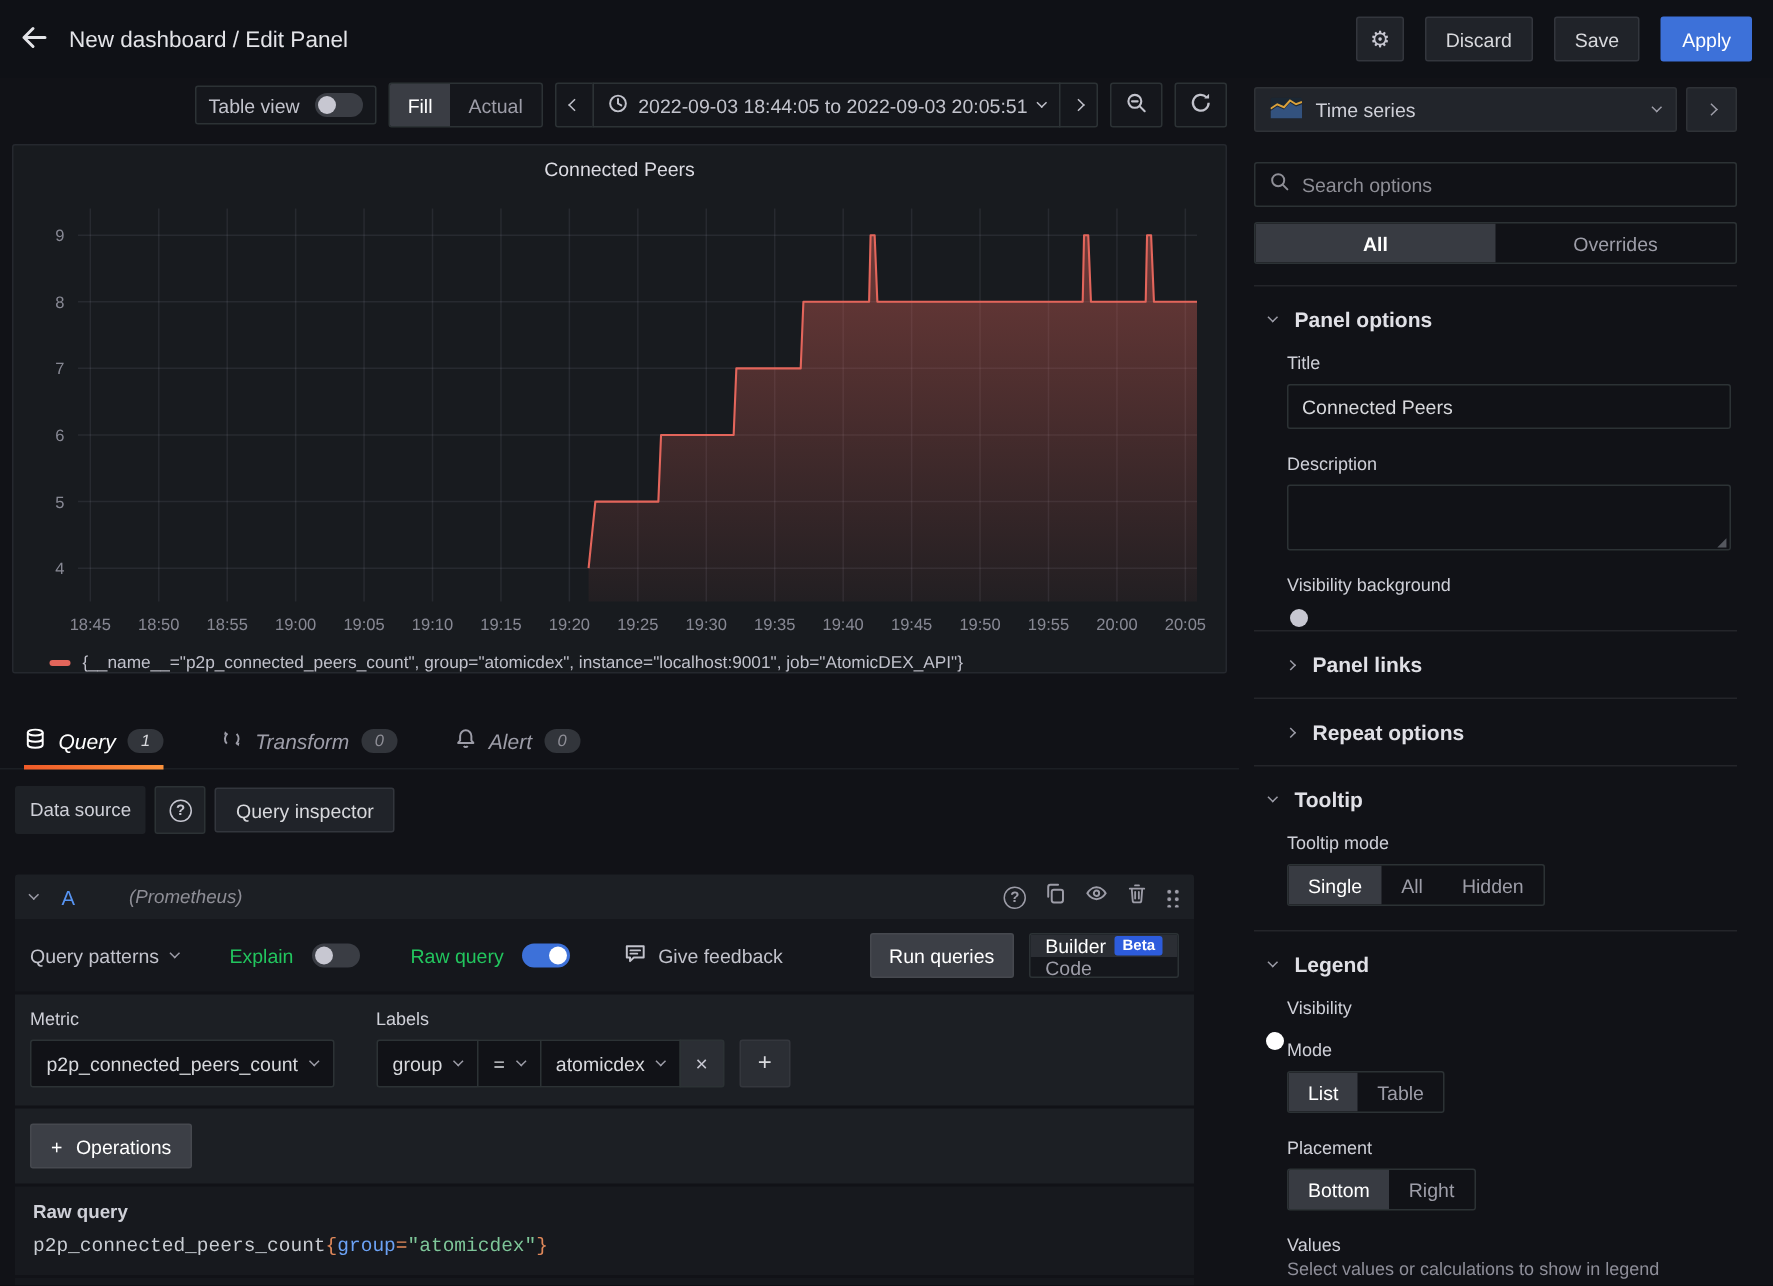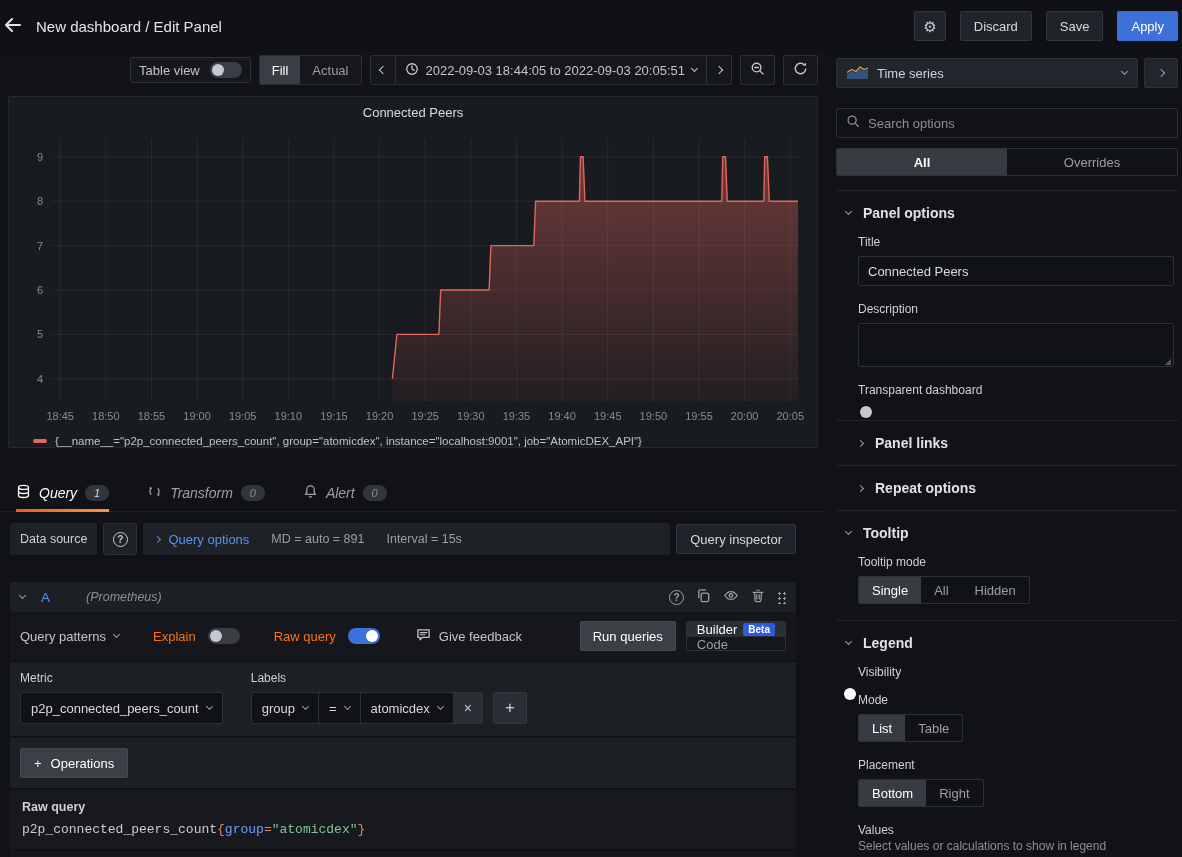--- a/index.html
+++ b/index.html
@@ -1,21 +1,21 @@
 <!DOCTYPE html>
 <html><head>
 <meta charset="utf-8">
 <style>
   * { margin:0; padding:0; box-sizing:border-box; }
   html,body { background:#0c0d10; }
   body { font-family:"Liberation Sans", sans-serif; color:#d8d9dd; }
   .app { position:relative; width:1182px; height:857px; background:#111217; overflow:hidden; display:flex; flex-direction:column; }
 
   
-  .topbar { flex:0 0 52px; display:flex; align-items:center; gap:14px; padding:0 4px; background:#0f1116; }
+  .topbar { flex:0 0 52px; display:flex; align-items:center; gap:14px; padding:0 14px; background:#0f1116; }
   .iconbtn { display:flex; align-items:center; justify-content:center; background:none; border:none; color:#d8d9dd; cursor:pointer; }
   .topbar .title { font-size:15px; font-weight:500; color:#e3e4e8; }
   .topbar .spacer { flex:1; }
   .btn { height:30px; display:inline-flex; align-items:center; padding:0 13px; font-size:13px; border-radius:2px; border:1px solid #33363d; background:#202329; color:#d8d9dd; cursor:pointer; font-family:inherit; }
   .btn.square { padding:0 8px; }
   .btn.primary { background:#3d71d9; border-color:#3d71d9; color:#fff; }
   .glyph-gear { font-size:15px; line-height:1; color:#c7c7d1; }
 
   .workspace { flex:1; display:flex; min-height:0; }
   .main { flex:0 0 826px; width:826px; display:flex; flex-direction:column; min-height:0; }
@@ -71,21 +71,21 @@
 
   .qcard { margin-top:26px; }
   .qcard-header { height:30px; display:flex; align-items:center; gap:12px; padding:0 10px; background:#1c1f24; border-radius:2px 2px 0 0; }
   .refid { color:#5794f2; font-size:13.5px; font-weight:500; margin-left:4px; }
   .ds-hint { color:#8e8e96; font-size:12.5px; font-style:italic; margin-left:24px; }
   .qcard-header .spacer { flex:1; }
   .hicon { color:#9d9da8; display:flex; align-items:center; cursor:pointer; }
   .grip { width:9px; height:13px; background-image:radial-gradient(circle,#9d9da8 1.2px,transparent 1.4px); background-size:5px 5px; cursor:grab; }
 
   .q-toolbar { display:flex; align-items:center; gap:10px; padding:9px 10px; background:#15171c; }
-  .q-toolbar .lbl { font-size:13px; color:#f97316; }
+  .q-toolbar .lbl { font-size:13px; color:#22c55e; }
   .linkish { display:inline-flex; align-items:center; gap:8px; font-size:13px; color:#c2c3cc; cursor:pointer; }
   .run-btn { height:30px; padding:0 12px; background:#3c3f46; border:1px solid #46494f; border-radius:2px; color:#fff; font-size:13px; cursor:pointer; font-family:inherit; }
   .bc-group { display:inline-flex; height:30px; border:1px solid #2c3235; border-radius:2px; overflow:hidden;flex-direction:column; }
   .bc-opt { display:flex; align-items:center; gap:6px; padding:0 10px; font-size:13px; color:#9d9da8; cursor:pointer; }
   .bc-opt.active { background:#2b2e34; color:#fff; }
   .beta-badge { background:#2d5cdc; color:#fff; font-size:10px; font-weight:600; padding:1px 5px; border-radius:2px; }
 
   .builder-block { margin-top:2px; background:#1c1f24; padding:9px 10px 12px; display:flex; gap:28px; }
   .field-label { font-size:12px; color:#cfd0d8; font-weight:500; margin-bottom:7px; }
   .label-chain { display:inline-flex; }
@@ -100,21 +100,21 @@
   .raw-block { margin-top:2px; background:#17191e; padding:10px 12px 12px; }
   .raw-label { font-size:12.5px; font-weight:700; color:#cfd0d8; margin-bottom:8px; }
   .raw-code { font-family:"Liberation Mono", monospace; font-size:13px; color:#c9cdd3; }
   .tok-brace, .tok-eq { color:#e0885a; }
   .tok-key { color:#6ca2f5; }
   .tok-str { color:#7ec699; }
 
   .opt-footer { margin-top:2px; height:30px; display:flex; align-items:center; gap:24px; padding:0 12px; background:#15171c; font-size:12.5px; color:#9d9da8; }
 
   
-  .sidebar { flex:1; min-width:0; padding:4px 4px 0 10px; display:flex; flex-direction:column; overflow:hidden; }
+  .sidebar { flex:1; min-width:0; padding:4px 24px 0 10px; display:flex; flex-direction:column; overflow:hidden; }
   .viz-picker-row { display:flex; gap:6px; margin-top:2px; }
   .viz-picker { flex:1; display:flex; align-items:center; gap:9px; height:30px; padding:0 10px; background:#22252b; border:1px solid #2f3237; border-radius:2px; font-size:13px; font-weight:500; color:#cfd0d8; cursor:pointer; }
   .viz-picker .spacer { flex:1; }
   .expand-btn { width:34px; height:30px; display:flex; align-items:center; justify-content:center; background:#22252b; border:1px solid #2f3237; border-radius:2px; color:#9d9da8; cursor:pointer; }
   .search-box { margin-top:20px; display:flex; align-items:center; gap:8px; height:30px; padding:0 9px; background:#111217; border:1px solid #2c3235; border-radius:2px; color:#8e8e96; }
   .search-box input { flex:1; background:none; border:none; outline:none; color:#d8d9dd; font-size:13px; font-family:inherit; }
   .search-box input::placeholder { color:#8e8e96; }
   .ao-tabs { margin-top:10px; display:flex; height:28px; border:1px solid #2c3235; border-radius:2px; overflow:hidden; }
   .ao-tab { flex:1; display:flex; align-items:center; justify-content:center; font-size:13px; color:#9d9da8; cursor:pointer; }
   .ao-tab.active { background:#383b42; color:#fff; font-weight:600; }
@@ -302,28 +302,20 @@
         </div>
       </nav>
 
       <div class="query-area">
 
         <div class="ds-row">
           <span class="chip-label">Data source</span>
           <button class="help-sq">
               <span class="circle-q">?</span>
             </button>
-          <div class="qo-strip">
-            <span class="qo-link">
-              <span class="chv right sm"></span>
-              <span>Query options</span>
-            </span>
-            <span class="qo-meta">MD = auto = 891</span>
-            <span class="qo-meta">Interval = 15s</span>
-          </div>
           <button class="btn">Query inspector</button>
         </div>
 
         <div class="qcard">
           <div class="qcard-header">
             <span class="chv down sm muted"></span>
             <span class="refid">A</span>
             <span class="ds-hint">(Prometheus)</span>
             <span class="spacer"></span>
             <span class="hicon">
@@ -490,21 +482,21 @@
           <span class="chv down sm"></span>
           <span>Panel options</span>
         </div>
         <div class="sec-body">
           <div class="sb-label" style="margin-top:0">Title</div>
           <input class="sb-input" type="text" value="Connected Peers" style="">
           <div class="sb-label" style="margin-top:16px">Description</div>
           <div class="sb-textarea">
             <span class="resize-grip">◢</span>
           </div>
-          <div class="sb-label" style="margin-top:16px">Transparent dashboard</div>
+          <div class="sb-label" style="margin-top:16px">Visibility background</div>
           <span class="toggle" style="margin:2px 0 0"></span>
         </div>
 
         <div class="divider"></div>
         <div class="sec-head" style="padding-left:22px">
           <span class="chv right sm"></span>
           <span>Panel links</span>
         </div>
 
         <div class="divider"></div>

